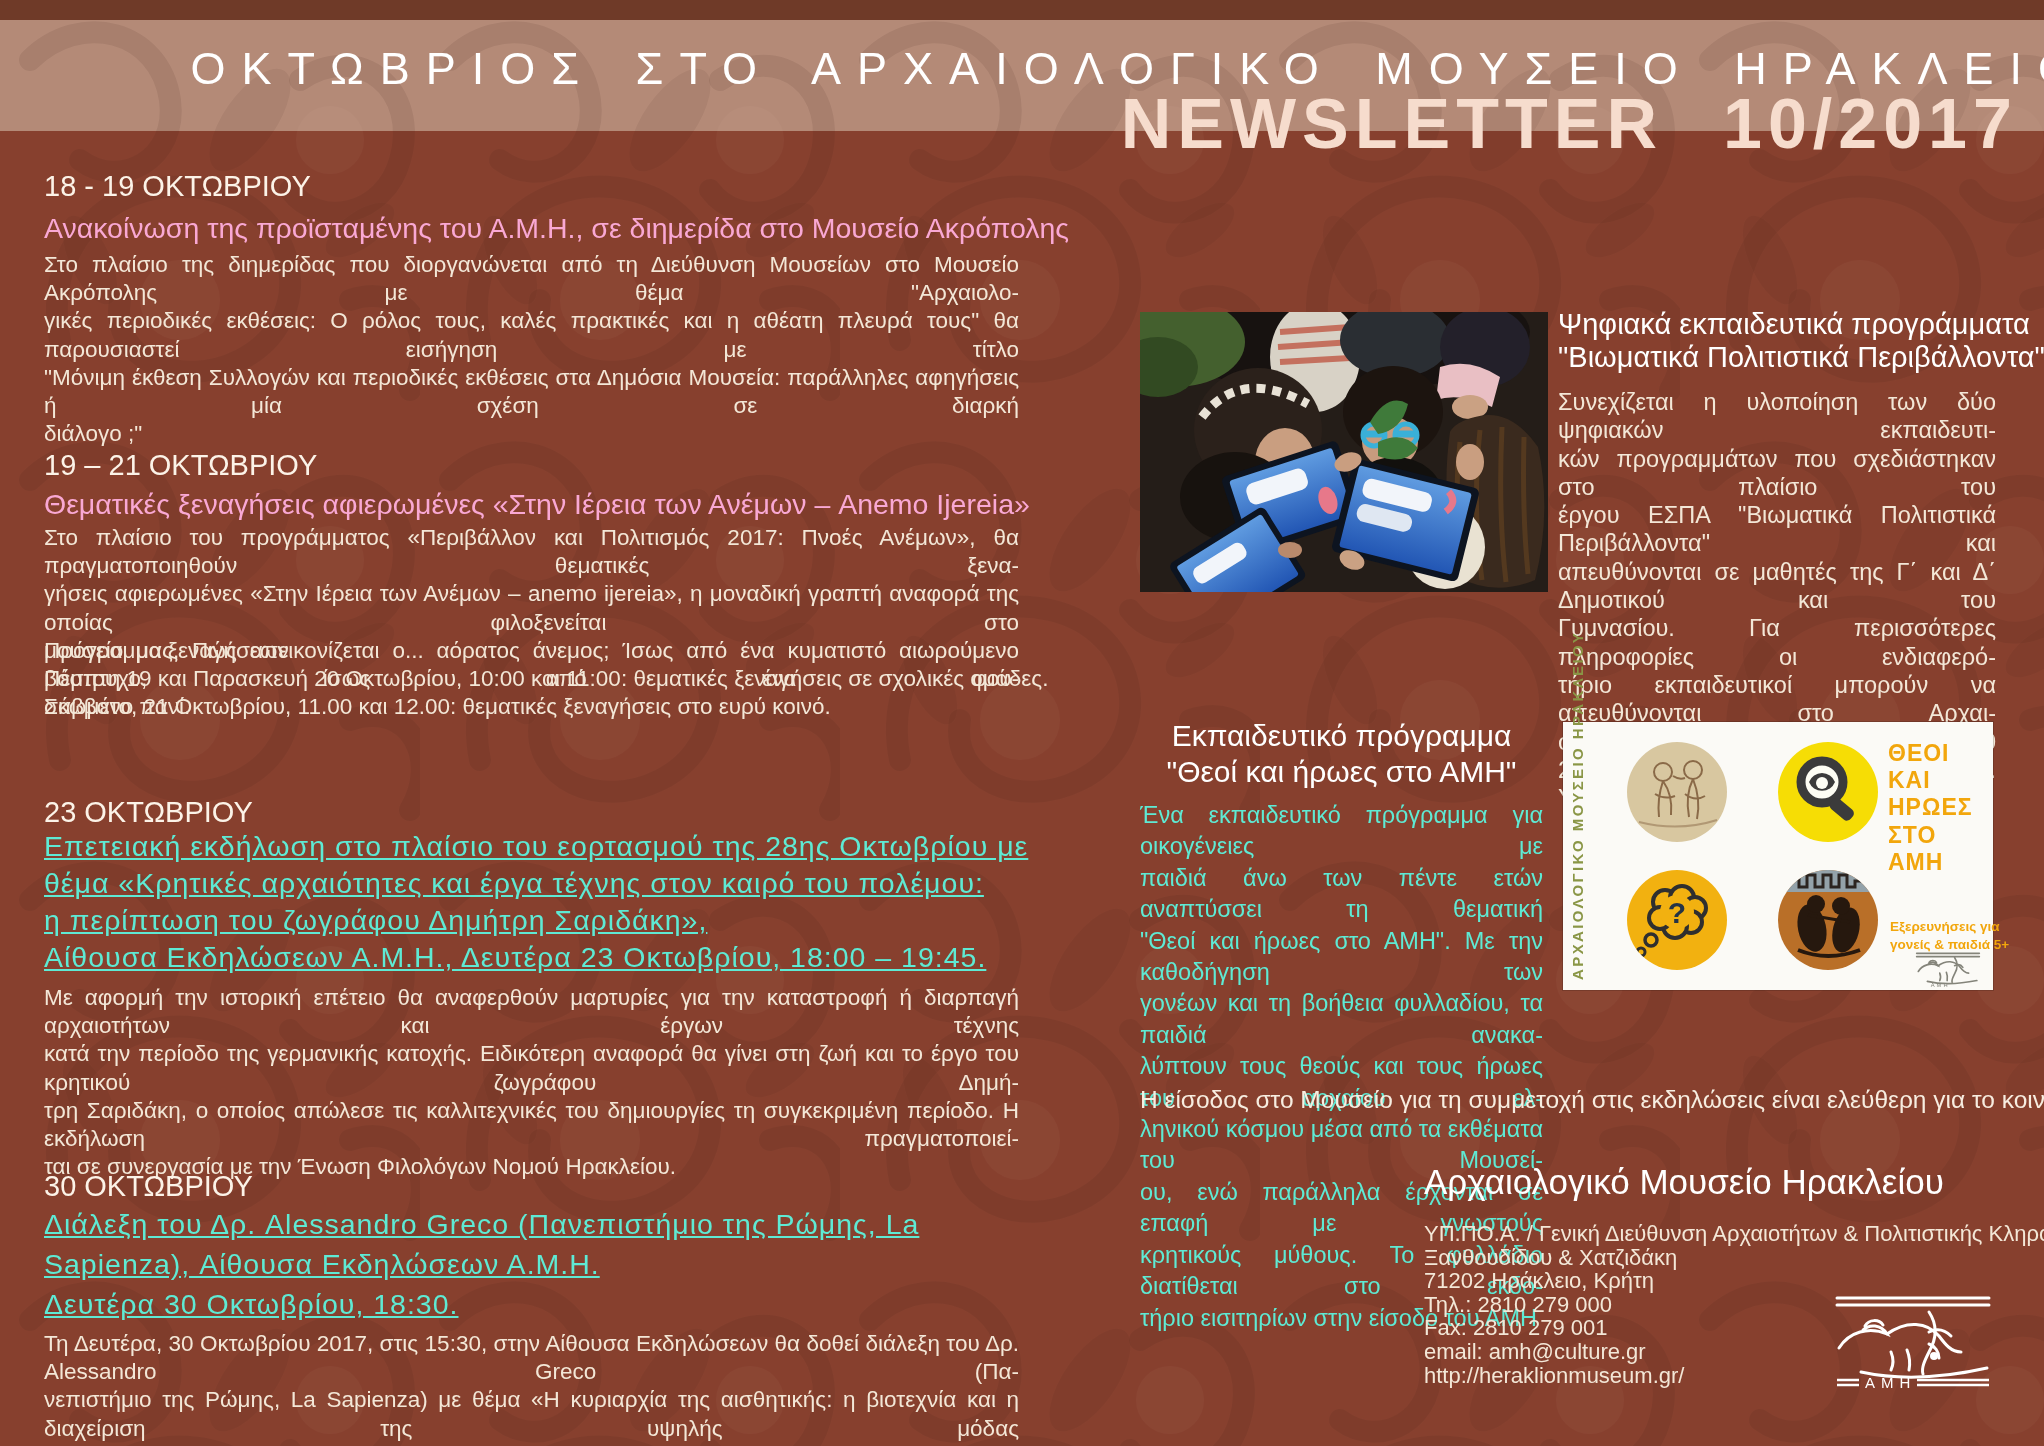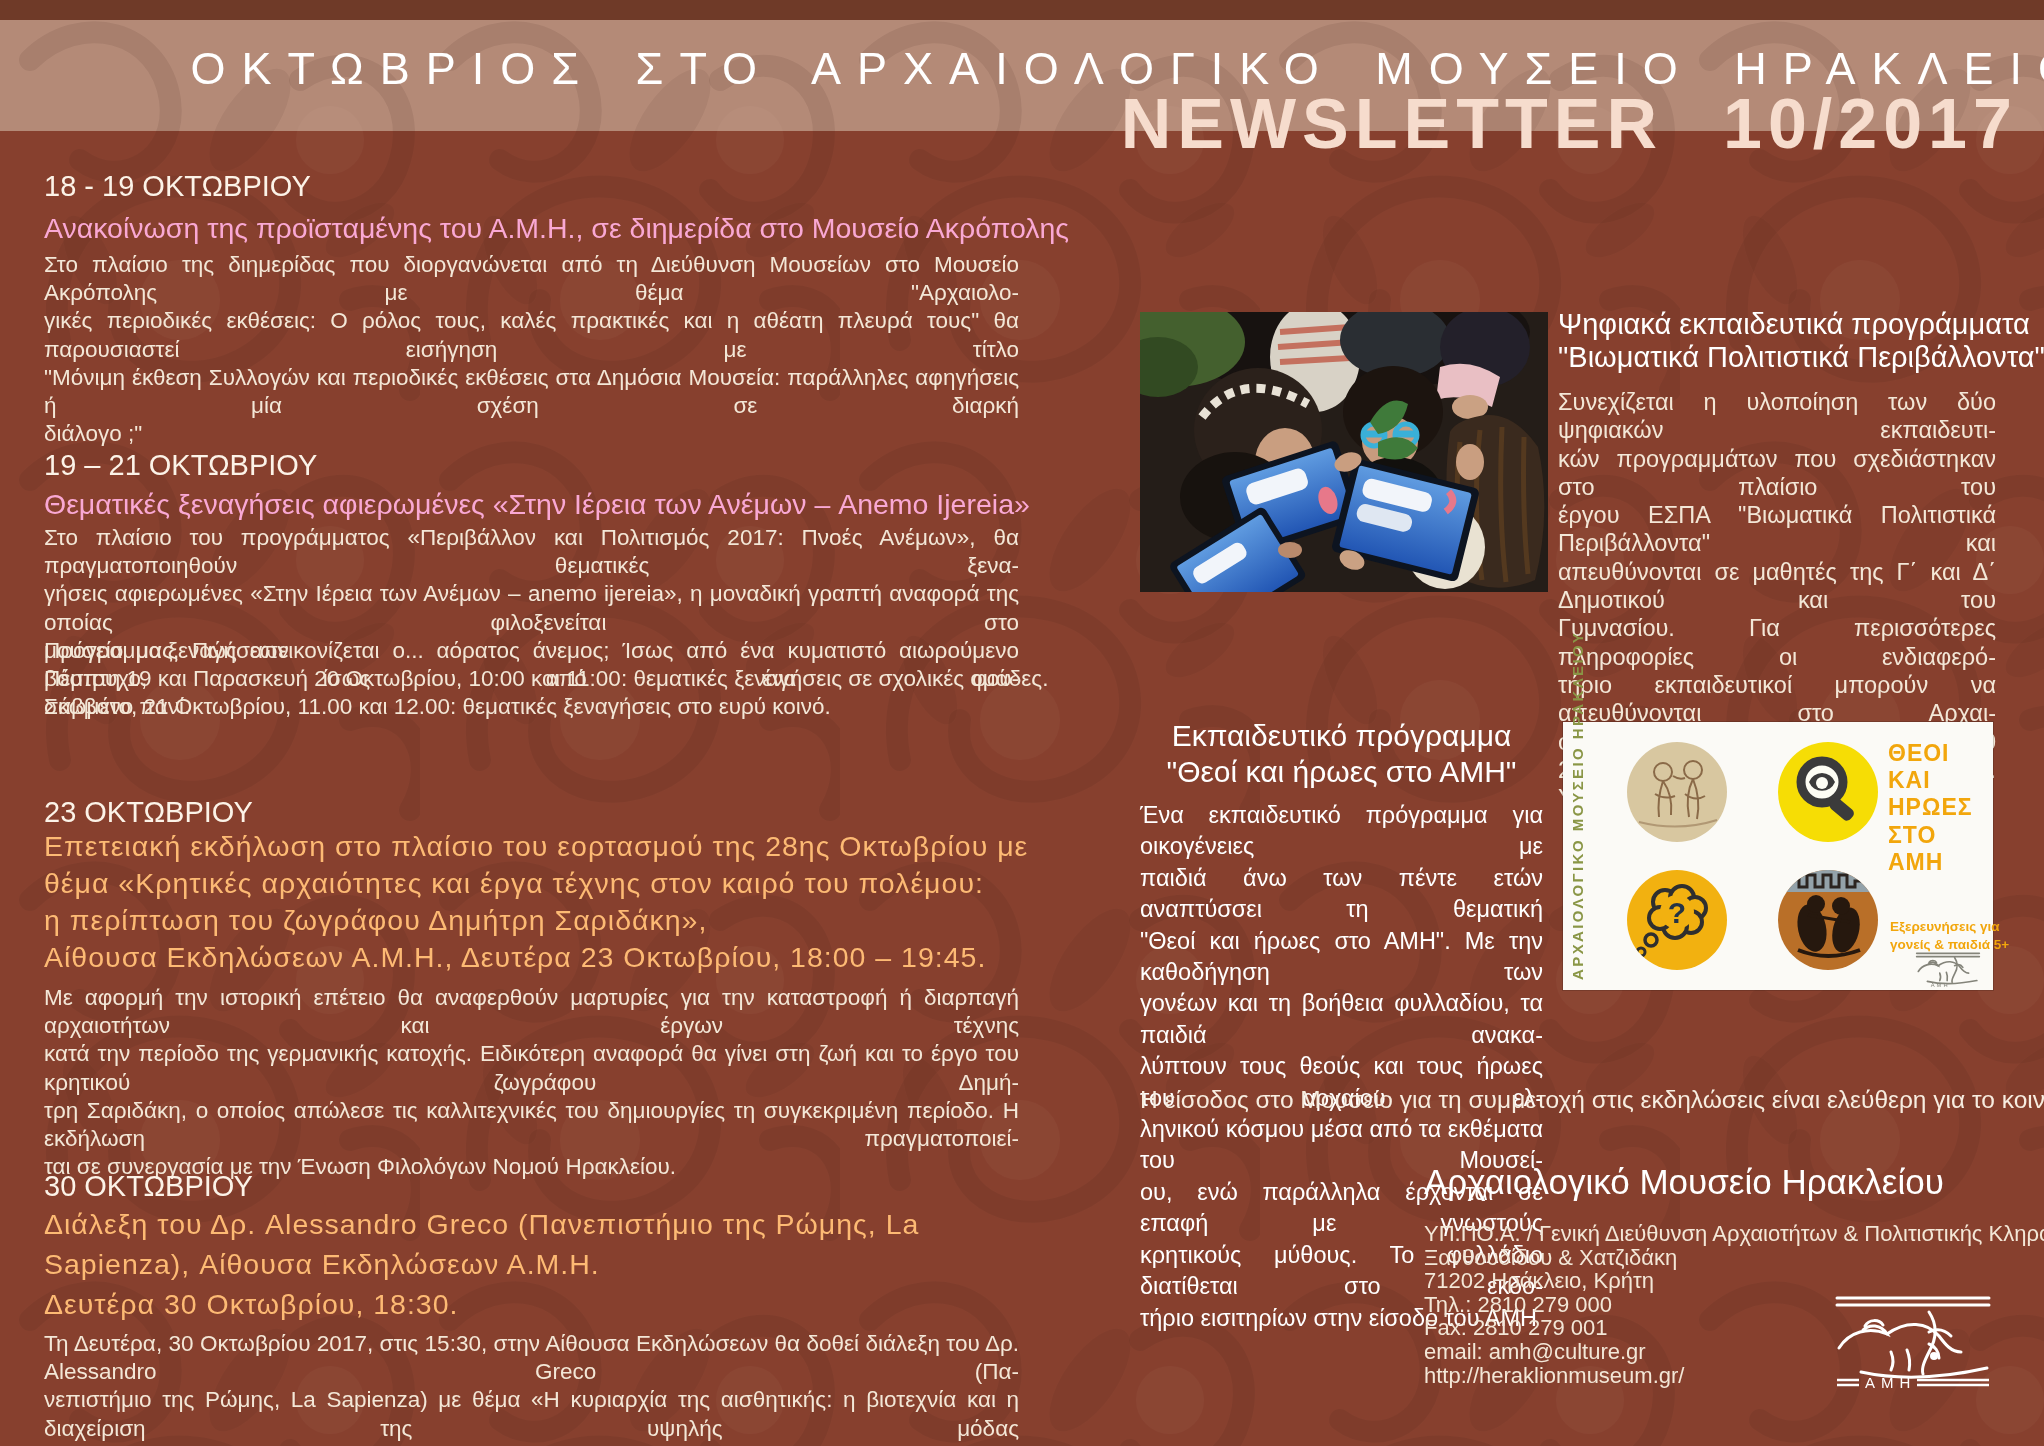--- a/index.html
+++ b/index.html
@@ -19,32 +19,32 @@
     letter-spacing:16px;word-spacing:12px;white-space:nowrap;
   }
   .newsletter{
     top:84px;right:26px;display:flex;gap:60px;
     color:#f6dccd;font-size:70px;font-weight:bold;letter-spacing:6px;white-space:nowrap;
   }
   
   .evt-date{color:#fcf3e8;font-size:29px;white-space:nowrap;}
   .evt-title{color:#f9a8d4;font-size:28.5px;line-height:36px;}
   .evt-title .ln{white-space:nowrap;}
-  .big-title{color:#fdba74;font-size:28.5px;line-height:37px;letter-spacing:1px;}
+  .big-title{color:#5eead4;font-size:28.5px;line-height:37px;letter-spacing:1px;text-decoration:underline;}
   .big-title .ln{white-space:nowrap;}
   .body-txt{color:#f3e7d7;font-size:22.5px;line-height:28.2px;}
   .jlines .ln{text-align:justify;text-align-last:justify;}
   .jlines .ln:last-child{text-align-last:left;}
   .rlines .ln{text-align:center;white-space:nowrap;}
   
   .rc-head{color:#ffffff;font-size:29px;line-height:33px;}
   .rc-head .ln{white-space:nowrap;}
   .rc-body{color:#f3e7d7;font-size:23.5px;line-height:28.3px;}
   .rc2-head{color:#ffffff;font-size:30px;line-height:36px;}
-  .rc2-body{color:#ffffff;font-size:23.5px;line-height:31.4px;}
+  .rc2-body{color:#5eead4;font-size:23.5px;line-height:31.4px;}
   .free-entry{color:#f7ede0;font-size:24.5px;white-space:nowrap;}
   
   .museum-name{color:#ffffff;font-size:35px;white-space:nowrap;}
   .contact{color:#f3e7d7;font-size:22px;line-height:23.6px;}
   .contact .ln{white-space:nowrap;}
   
   .photo-frame{left:1140px;top:312px;width:408px;height:280px;overflow:hidden;}
   
   .poster{left:1563px;top:722px;width:430px;height:268px;background:#fbfaf6;
           box-shadow:0 0 0 1px rgba(0,0,0,.15);}

